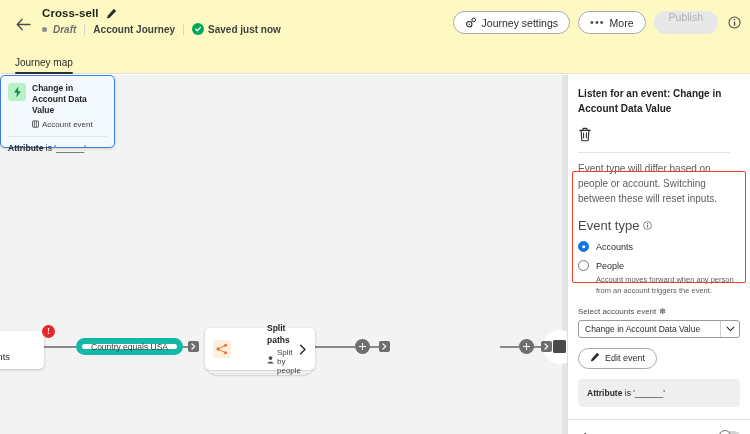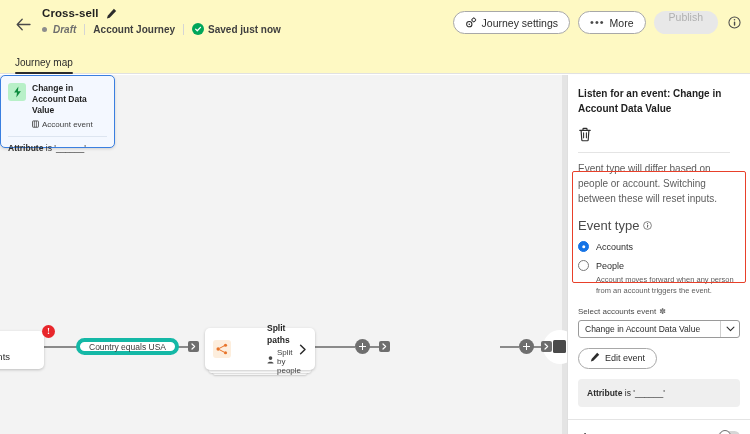--- a/index.html
+++ b/index.html
@@ -131,21 +131,21 @@
     display:flex; align-items:center; justify-content:center;
   }
   .alert-badge span {
     color:#fff; font-size:9px; font-weight:bold; line-height:1;
     font-family:"Liberation Serif", serif;
   }
 
   
   .cond-pill {
     position:absolute; left:76px; top:263px; height:17px;
-    background:#fff; border:4px solid #14b8a6; border-radius:9px;
+    background:#fff; border:6px solid #14b8a6; border-radius:9px;
     display:flex; align-items:center; padding:0 9px;
     font-size:8.5px; color:#3a3a3a; z-index:4; white-space:nowrap;
   }
 
   
   .node-split {
     left:205px; top:253px; width:110px; height:42px;
     display:flex; align-items:center; padding:0 8px 0 8px;
   }
   .split-icon {

